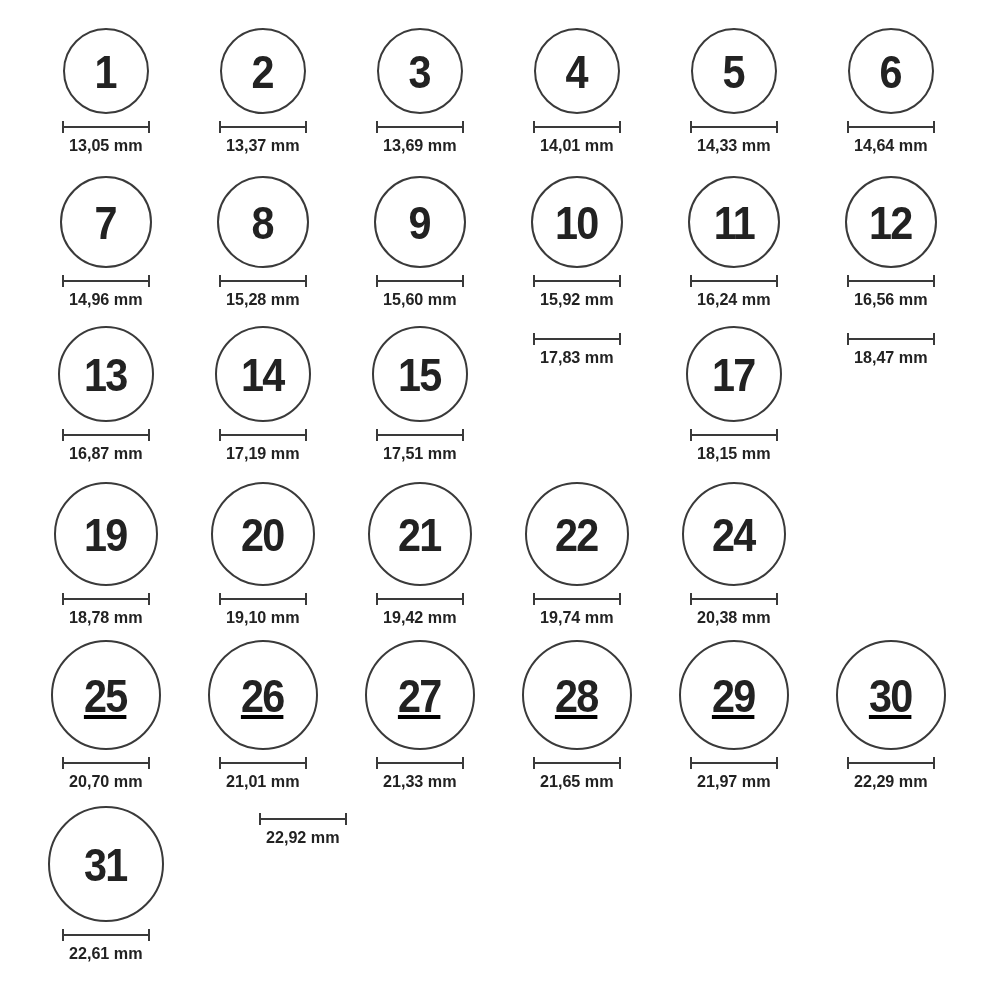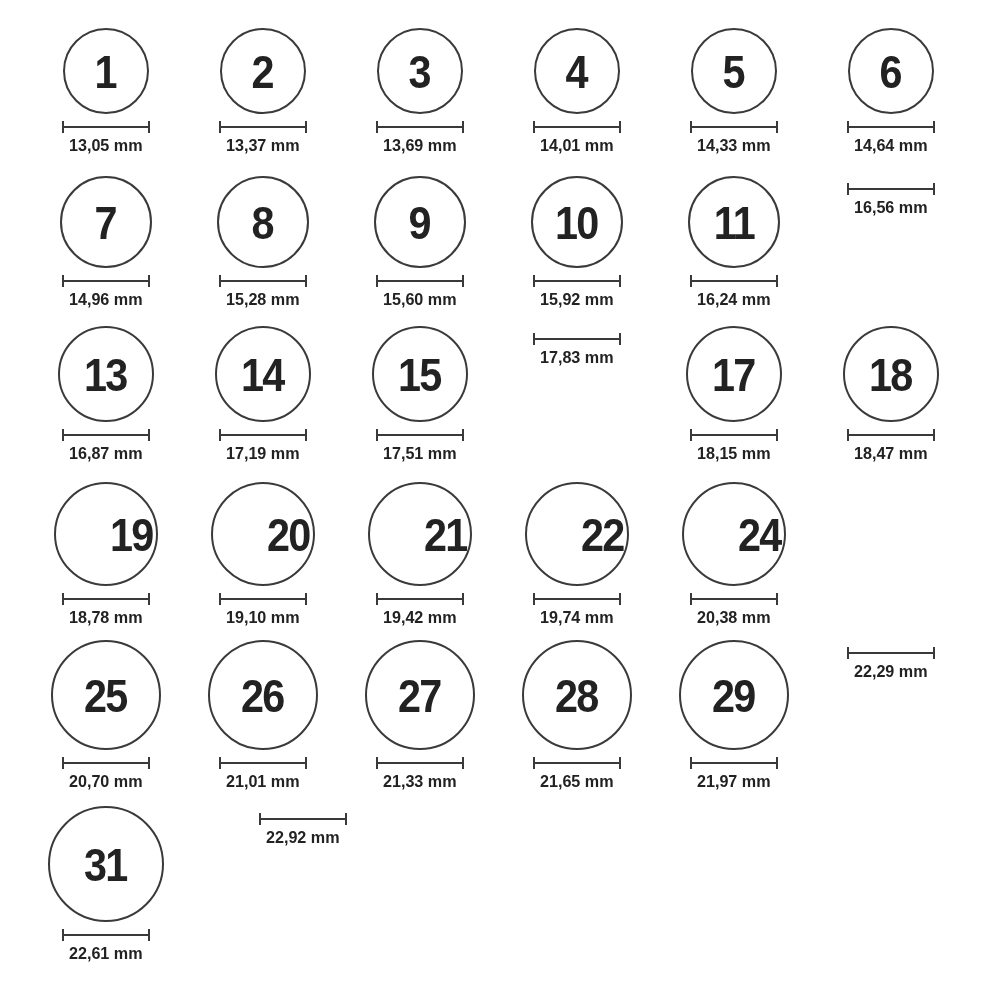--- a/index.html
+++ b/index.html
@@ -30,22 +30,22 @@
     border: 2px solid #3a3a3a;
     border-radius: 50%;
     background: #ffffff;
     display: flex;
     align-items: center;
     justify-content: center;
   }
   .row1 .circle { width: 86px;  height: 86px;  }
   .row2 .circle { width: 92px;  height: 92px;  }
   .row3 .circle { width: 96px;  height: 96px;  }
-  .row4 .circle { width: 104px; height: 104px; justify-content: flex-end; }
-  .row5 .circle { width: 110px; height: 110px; }
+  .row4 .circle { width: 104px; height: 104px; }
+  .row5 .circle { width: 110px; height: 110px; text-decoration: underline; }
   .row6 .circle { width: 116px; height: 116px; }
   .row2 { margin-top: 20px; }
   .row3 { margin-top: 16px; }
   .row4 { margin-top: 18px; }
   .row5 { margin-top: 12px; }
   .row6 { margin-top: 14px; gap: 40px; }
   .num {
     display: inline-block;
     font-size: 47px;
     font-weight: bold;
@@ -163,20 +163,23 @@
       <div class="label">15,92 mm</div>
     </div>
     <div class="cell">
       <div class="circle">
           <span class="num">11</span>
         </div>
       <div class="measure"></div>
       <div class="label">16,24 mm</div>
     </div>
     <div class="cell">
+      <div class="circle">
+          <span class="num">12</span>
+        </div>
       <div class="measure"></div>
       <div class="label">16,56 mm</div>
     </div>
   </div>
 
   <div class="row row3">
     <div class="cell">
       <div class="circle">
           <span class="num">13</span>
         </div>
@@ -202,23 +205,20 @@
       <div class="label">17,83 mm</div>
     </div>
     <div class="cell">
       <div class="circle">
           <span class="num">17</span>
         </div>
       <div class="measure"></div>
       <div class="label">18,15 mm</div>
     </div>
     <div class="cell">
-      <div class="circle">
-          <span class="num">18</span>
-        </div>
       <div class="measure"></div>
       <div class="label">18,47 mm</div>
     </div>
   </div>
 
   <div class="row row4">
     <div class="cell">
       <div class="circle">
           <span class="num">19</span>
         </div>
@@ -285,20 +285,23 @@
       <div class="label">21,65 mm</div>
     </div>
     <div class="cell">
       <div class="circle">
           <span class="num">29</span>
         </div>
       <div class="measure"></div>
       <div class="label">21,97 mm</div>
     </div>
     <div class="cell">
+      <div class="circle">
+          <span class="num">30</span>
+        </div>
       <div class="measure"></div>
       <div class="label">22,29 mm</div>
     </div>
   </div>
 
   <div class="row row6">
     <div class="cell">
       <div class="circle">
           <span class="num">31</span>
         </div>

